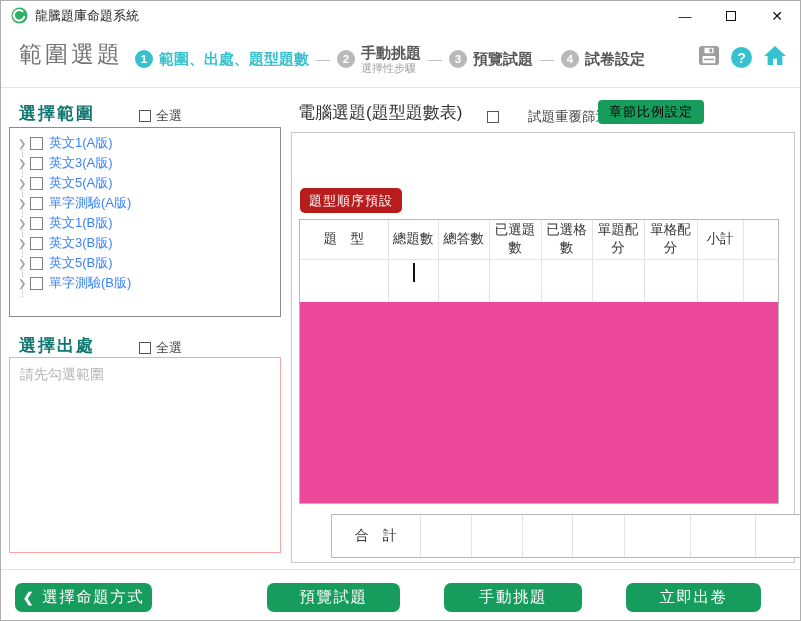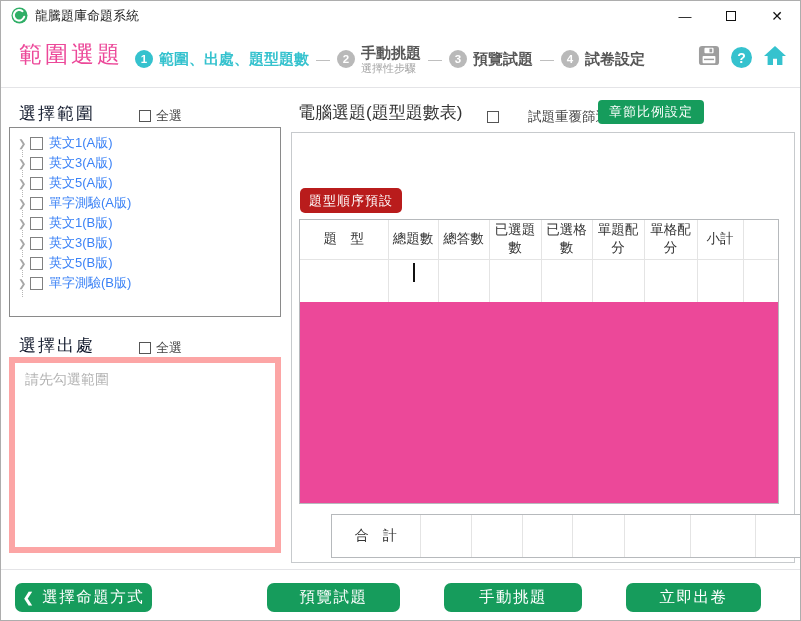--- a/index.html
+++ b/index.html
@@ -9,54 +9,54 @@
   
   .titlebar { position:absolute; top:0; left:0; right:0; height:30px; background:#fff; }
   .app-logo { position:absolute; left:10px; top:6px; }
   .app-title { position:absolute; left:34px; top:0; height:30px; line-height:30px; font-size:13px; color:#1a1a1a; }
   .win-controls { position:absolute; right:0; top:0; height:30px; display:flex; }
   .win-btn { width:46px; height:30px; display:flex; align-items:center; justify-content:center; font-size:13px; color:#111; cursor:pointer; }
   .max-box { width:10px; height:10px; border:1px solid #111; }
   .close-glyph { font-size:14px; }
 
   
-  .page-title { position:absolute; left:18px; top:38px; font-size:23px; letter-spacing:3px; color:#ec4899; }
+  .page-title { position:absolute; left:18px; top:38px; font-size:23px; letter-spacing:3px; color:#737373; }
   .steps { position:absolute; left:134px; top:36px; height:44px; display:flex; align-items:center; }
   .step { display:flex; align-items:center; }
   .step-circle { width:18px; height:18px; border-radius:50%; color:#fff; font-size:11.5px; font-weight:bold; display:flex; align-items:center; justify-content:center; flex:0 0 18px; }
   .step-circle.active { background:#35c2ce; }
   .step-circle.inactive { background:#b9b9b9; }
   .step-label { margin-left:6px; font-size:15px; font-weight:bold; }
   .step-label.active { color:#35c2ce; }
   .step-label.inactive { color:#575757; }
   .step-col { margin-left:6px; display:flex; flex-direction:column; line-height:1.15; }
   .step-col .step-label { margin-left:0; }
   .step-sub { font-size:11px; color:#a3a3a3; margin-top:1px; }
   .step-sep { color:#bfbfbf; font-size:14px; margin:0 7px; }
   .hdr-icons { position:absolute; top:44px; right:13px; display:flex; align-items:center; gap:11px; }
   .help-circle { width:21px; height:21px; border-radius:50%; background:#35c2ce; color:#fff; font-size:14px; font-weight:bold; display:flex; align-items:center; justify-content:center; cursor:pointer; }
   .hdr-sep { position:absolute; top:86px; left:0; right:0; height:1px; background:#e4e4e7; }
 
   
-  .sec-label { position:absolute; font-size:17px; letter-spacing:2px; color:#0f172a; }
+  .sec-label { position:absolute; font-size:17px; letter-spacing:2px; color:#0f766e;font-weight:bold; }
   .chk-row { position:absolute; display:flex; align-items:center; gap:5px; cursor:pointer; }
   .chk { width:12px; height:12px; border:1.5px solid #555; background:#fff; flex:0 0 12px; }
   .chk-label { font-size:13px; color:#444; }
   .tree-box { position:absolute; left:8px; top:126px; width:272px; height:190px; border:1px solid #8a8a8a; background:#fff; padding-top:5px; overflow:hidden; }
   .tree-item { height:20px; display:flex; align-items:center; padding-left:8px; cursor:pointer; }
   .expander { width:12px; color:#a6a6a6; font-size:10px; position:relative; flex:0 0 12px; }
   .expander::after { content:""; position:absolute; left:4px; top:12px; height:7px; border-left:1px dotted #b5b5b5; }
   .tree-chk { width:13px; height:13px; border:1px solid #808080; background:#fff; margin-right:6px; flex:0 0 13px; }
   .tree-label { font-size:13px; color:#3b82f6; }
-  .source-box { position:absolute; left:8px; top:356px; width:272px; height:196px; border:6px solid #fca5a5; background:#fff; }
+  .source-box { position:absolute; left:8px; top:356px; width:272px; height:196px; border:1px solid #fca5a5; background:#fff; }
   .placeholder { margin:8px 0 0 10px; font-size:14px; color:#b3b3b3; }
 
   
   .rp-title { position:absolute; left:297px; top:100px; font-size:17px; color:#333; }
-  .pill-btn { position:absolute; top:99px; height:24px; padding:0 11px; background:#169c5c; color:#ffffff; font-size:13px; border:none; border-radius:4px; display:flex; align-items:center; letter-spacing:1px; cursor:pointer; }
+  .pill-btn { position:absolute; top:99px; height:24px; padding:0 11px; background:#169c5c; color:#000000; font-size:13px; border:none; border-radius:4px; display:flex; align-items:center; letter-spacing:1px; cursor:pointer; }
   .panel { position:absolute; left:290px; top:131px; width:504px; height:431px; border:1px solid #c7cacd; background:#fff; }
   .preset-btn { position:absolute; left:299px; top:187px; height:25px; padding:0 9px; background:#b91c1c; color:#fff; font-size:13px; border:none; border-radius:5px; display:flex; align-items:center; letter-spacing:1px; cursor:pointer; }
   .table-wrap { position:absolute; left:298px; top:218px; width:480px; height:285px; border:1px solid #b6b9bc; background:#ec4899; }
   .foot-wrap { position:absolute; left:298px; top:513px; width:480px; height:44px; border:1px solid #b6b9bc; background:#701a75;margin-left:32px; }
   table { width:100%; border-collapse:collapse; table-layout:fixed; }
   th, td { border:1px solid #e4e4e4; font-weight:normal; font-size:13.5px; color:#333; text-align:center; background:#fff; }
   th { height:39px; }
   .table-wrap tr:first-child th { border-top:none; }
   .table-wrap td { height:43px; }
   .table-wrap tr td { border-bottom:none; }

